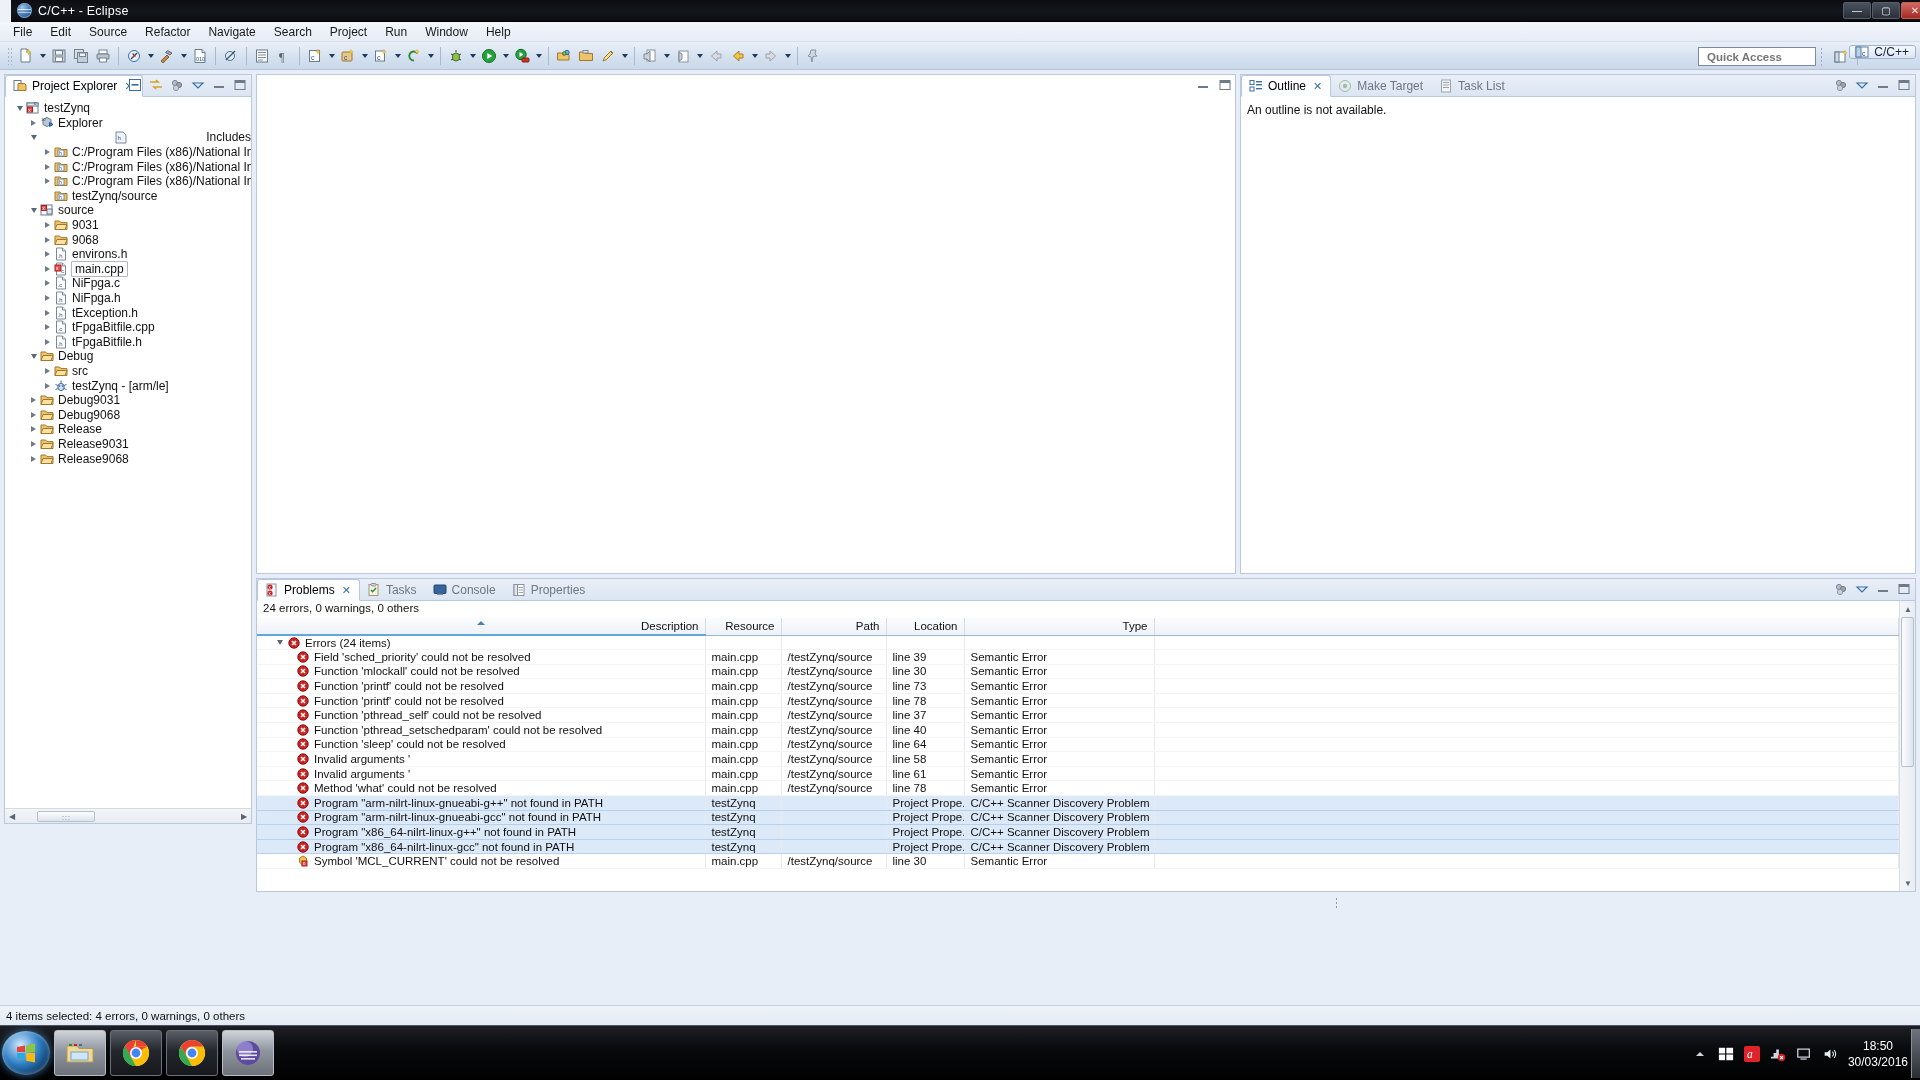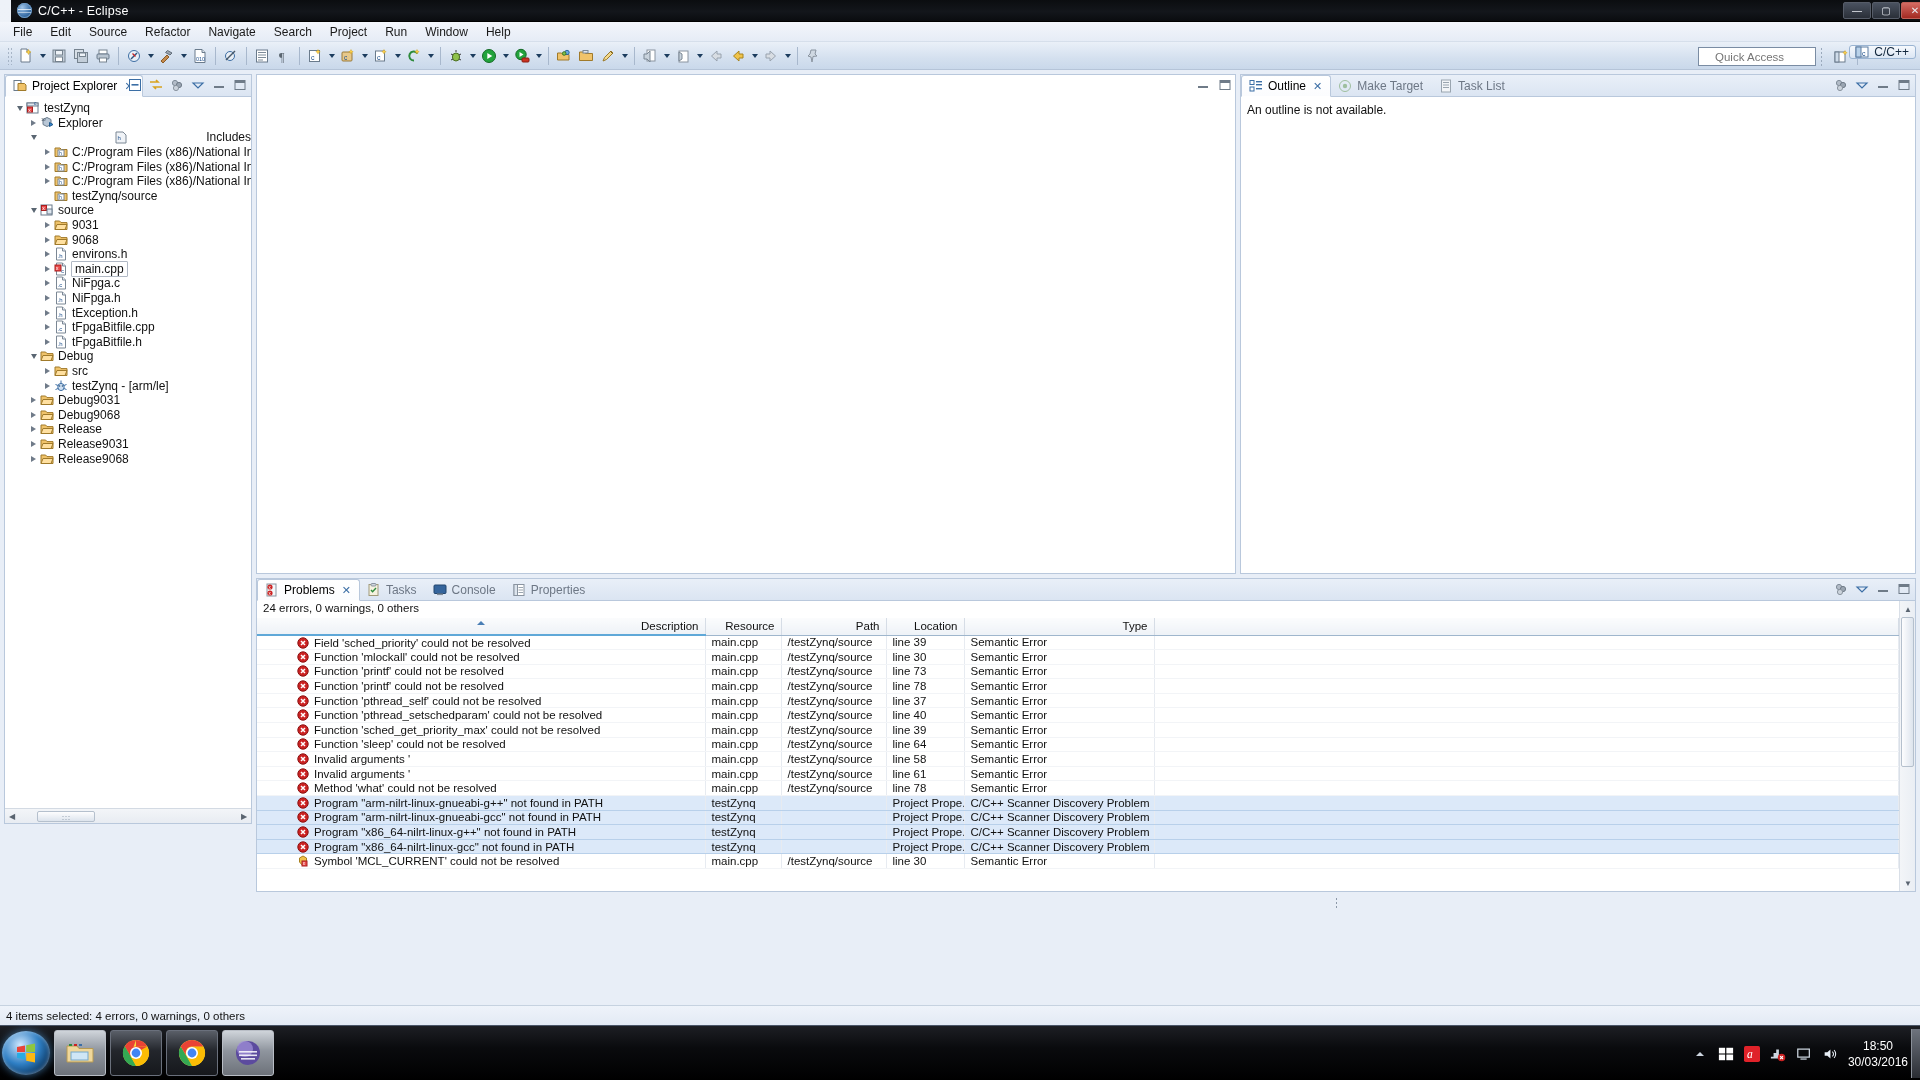--- a/index.html
+++ b/index.html
@@ -75,21 +75,21 @@
   .tb-arrow::after {
     content: ""; border-left: 3.5px solid transparent; border-right: 3.5px solid transparent;
     border-top: 4px solid #1c3c5e;
   }
   .ico { width: 16px; height: 16px; display: block; }
 
   .quick-access {
     position: absolute; right: 104px; top: 5px;
     width: 118px; height: 19px;
     border: 1px solid #7a8ca3; background: #fff;
-    font-size: 11.5px; color: #6b7a8c; padding: 0 16px; line-height: 17px;
+    font-size: 11.5px; color: #6b7a8c; padding: 0 8px; line-height: 17px; font-weight: bold;
   }
   .persp-sep { position: absolute; right: 96px; top: 5px; width:4px; height:19px;
     background-image: radial-gradient(#9aa9bc 1px, transparent 1px); background-size: 3px 4px; }
   .persp-open { position: absolute; right: 68px; top: 4px; width: 22px; height: 21px;
     display:flex; align-items:center; justify-content:center; }
   .persp-divider { position: absolute; right: 62px; top: 6px; width: 1px; height: 17px; background: #a8b8cd; }
   .persp-btn {
     position: absolute; right: 4px; top: 3px; height: 14px;
     display: flex; align-items: center; gap: 4px;
     padding: 0 6px 0 4px;
@@ -1054,20 +1054,37 @@
               <tr>
                 <th class="desc-col sorted">Description</th>
                 <th>Resource</th>
                 <th>Path</th>
                 <th>Location</th>
                 <th>Type</th>
                 <th></th>
               </tr>
             </thead>
             <tbody id="problems-tbody">
+                <tr>
+                  <td>
+                    <span class="p-desc p-indent-1">
+                      <span class="tri-open"></span>
+                      <svg class="err-ico" viewBox="0 0 12 12">
+                        <circle cx="6" cy="6" r="5.2" fill="#cc2222" stroke="#8b1212"></circle>
+                        <path d="M4 4l4 4M8 4l-4 4" stroke="#fff" stroke-width="1.5"></path>
+                      </svg>
+                      <span>Errors (24 items)</span>
+                    </span>
+                  </td>
+                  <td></td>
+                  <td></td>
+                  <td></td>
+                  <td></td>
+                  <td></td>
+                </tr>
                 <tr class="">
                   <td>
                     <span class="p-desc p-indent-2">
                       <svg class="err-ico" viewBox="0 0 12 12">
                         <circle cx="6" cy="6" r="5.2" fill="#cc2222" stroke="#8b1212"></circle>
                         <path d="M4 4l4 4M8 4l-4 4" stroke="#fff" stroke-width="1.5"></path>
                       </svg>
                       <span>Field 'sched_priority' could not be resolved</span>
                     </span>
                   </td>
@@ -1147,36 +1164,20 @@
                       <svg class="err-ico" viewBox="0 0 12 12">
                         <circle cx="6" cy="6" r="5.2" fill="#cc2222" stroke="#8b1212"></circle>
                         <path d="M4 4l4 4M8 4l-4 4" stroke="#fff" stroke-width="1.5"></path>
                       </svg>
                       <span>Function 'pthread_setschedparam' could not be resolved</span>
                     </span>
                   </td>
                   <td>main.cpp</td>
                   <td>/testZynq/source</td>
                   <td>line 40</td>
-                  <td>Semantic Error</td>
-                  <td></td>
-                </tr>
-                <tr class="">
-                  <td>
-                    <span class="p-desc p-indent-2">
-                      <svg class="err-ico" viewBox="0 0 12 12">
-                        <circle cx="6" cy="6" r="5.2" fill="#cc2222" stroke="#8b1212"></circle>
-                        <path d="M4 4l4 4M8 4l-4 4" stroke="#fff" stroke-width="1.5"></path>
-                      </svg>
-                      <span>Function 'sched_get_priority_max' could not be resolved</span>
-                    </span>
-                  </td>
-                  <td>main.cpp</td>
-                  <td>/testZynq/source</td>
-                  <td>line 39</td>
                   <td>Semantic Error</td>
                   <td></td>
                 </tr>
                 <tr class="">
                   <td>
                     <span class="p-desc p-indent-2">
                       <svg class="err-ico" viewBox="0 0 12 12">
                         <circle cx="6" cy="6" r="5.2" fill="#cc2222" stroke="#8b1212"></circle>
                         <path d="M4 4l4 4M8 4l-4 4" stroke="#fff" stroke-width="1.5"></path>
                       </svg>

